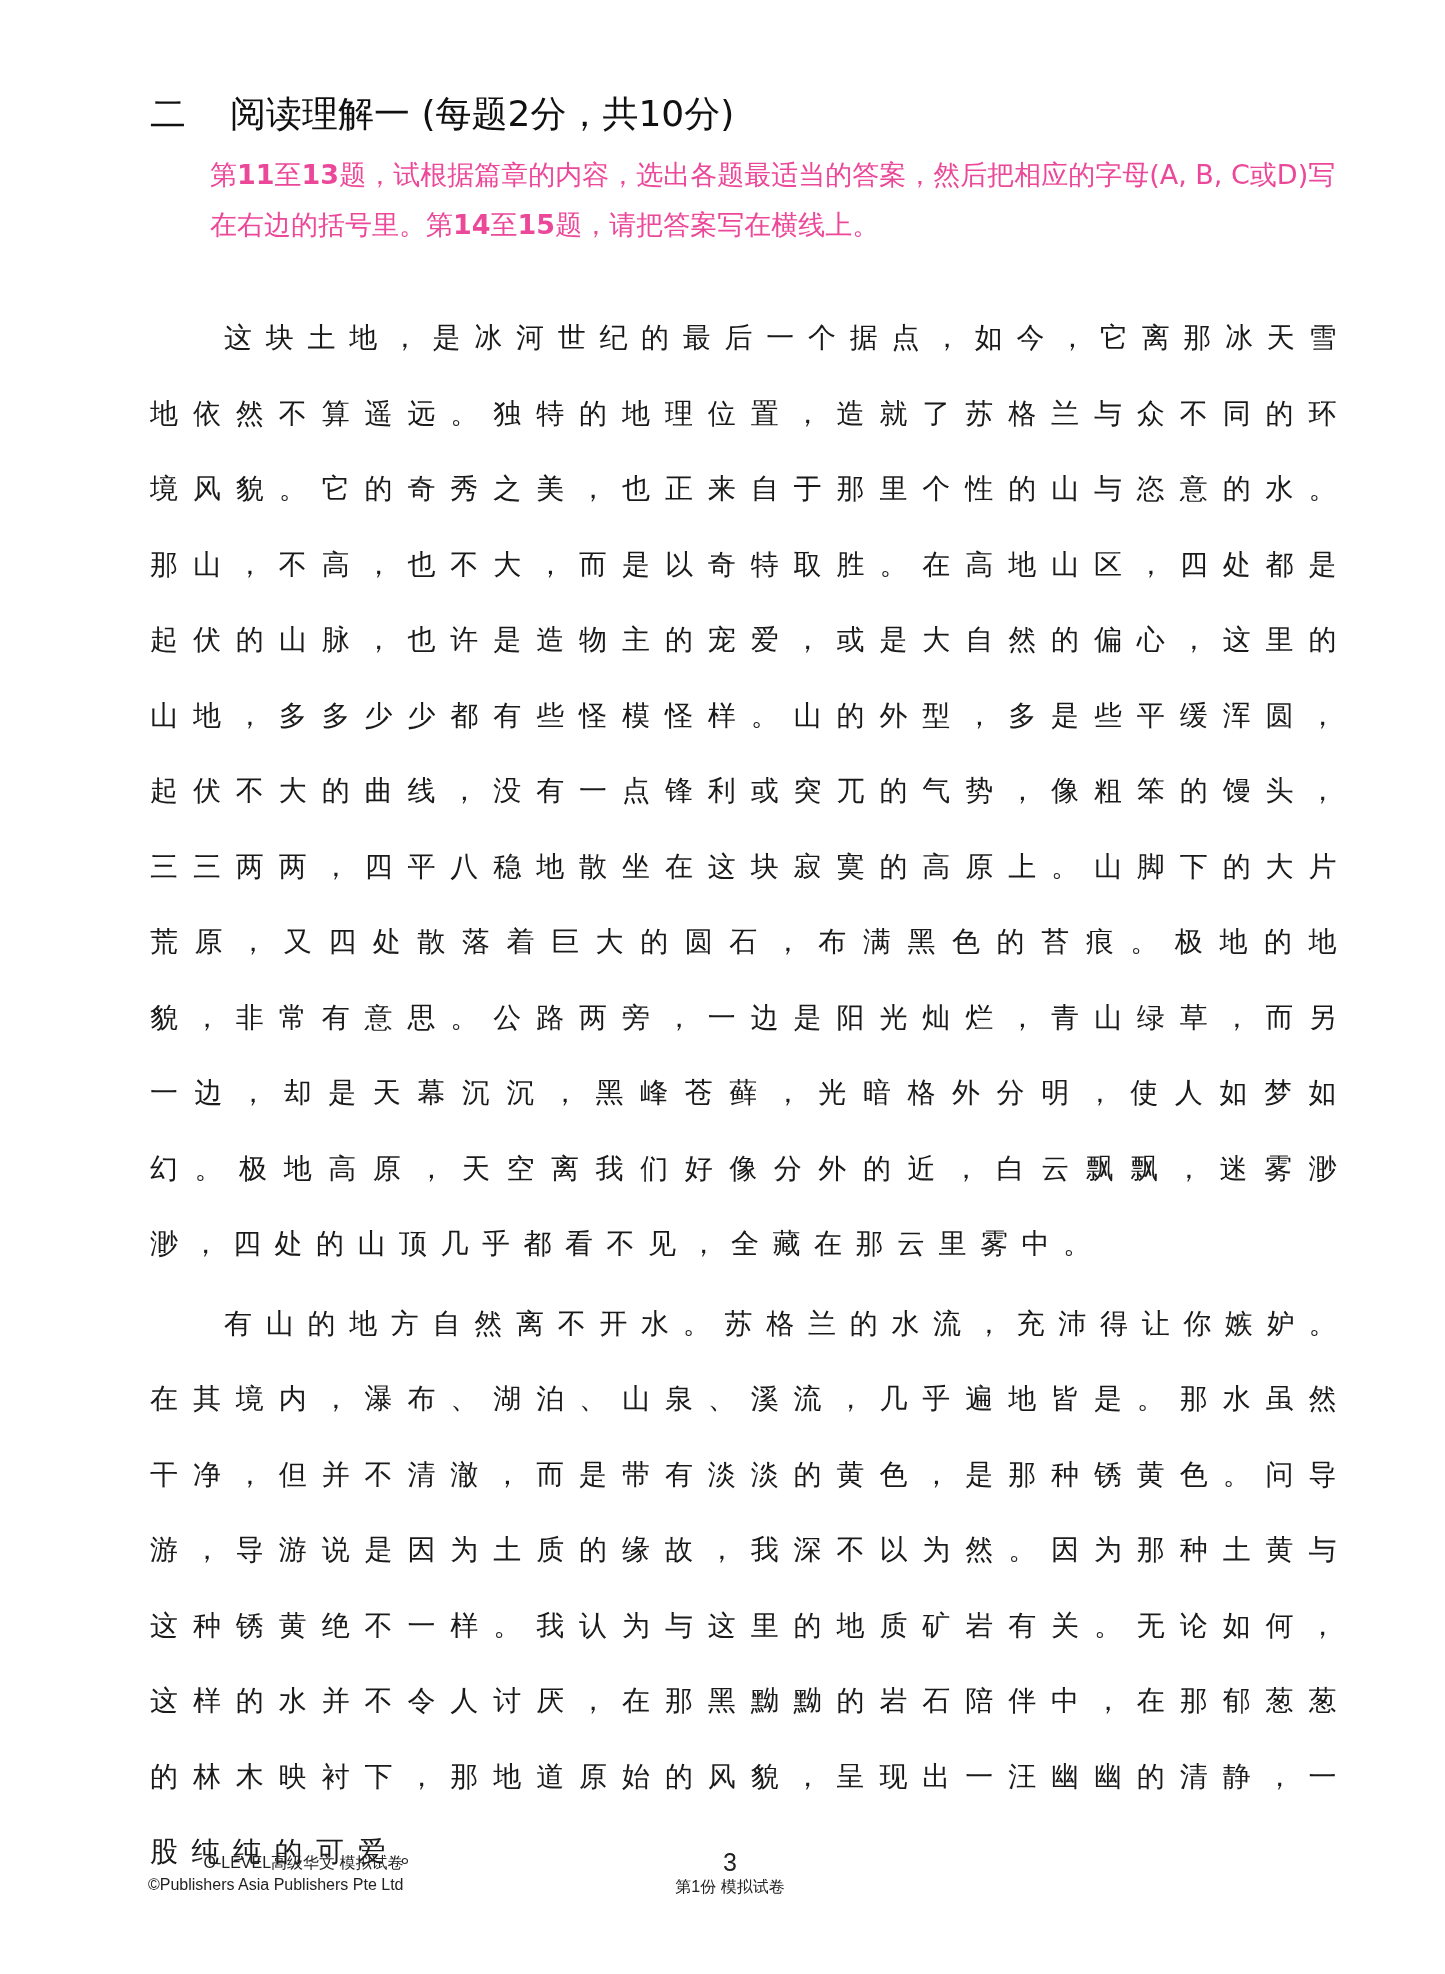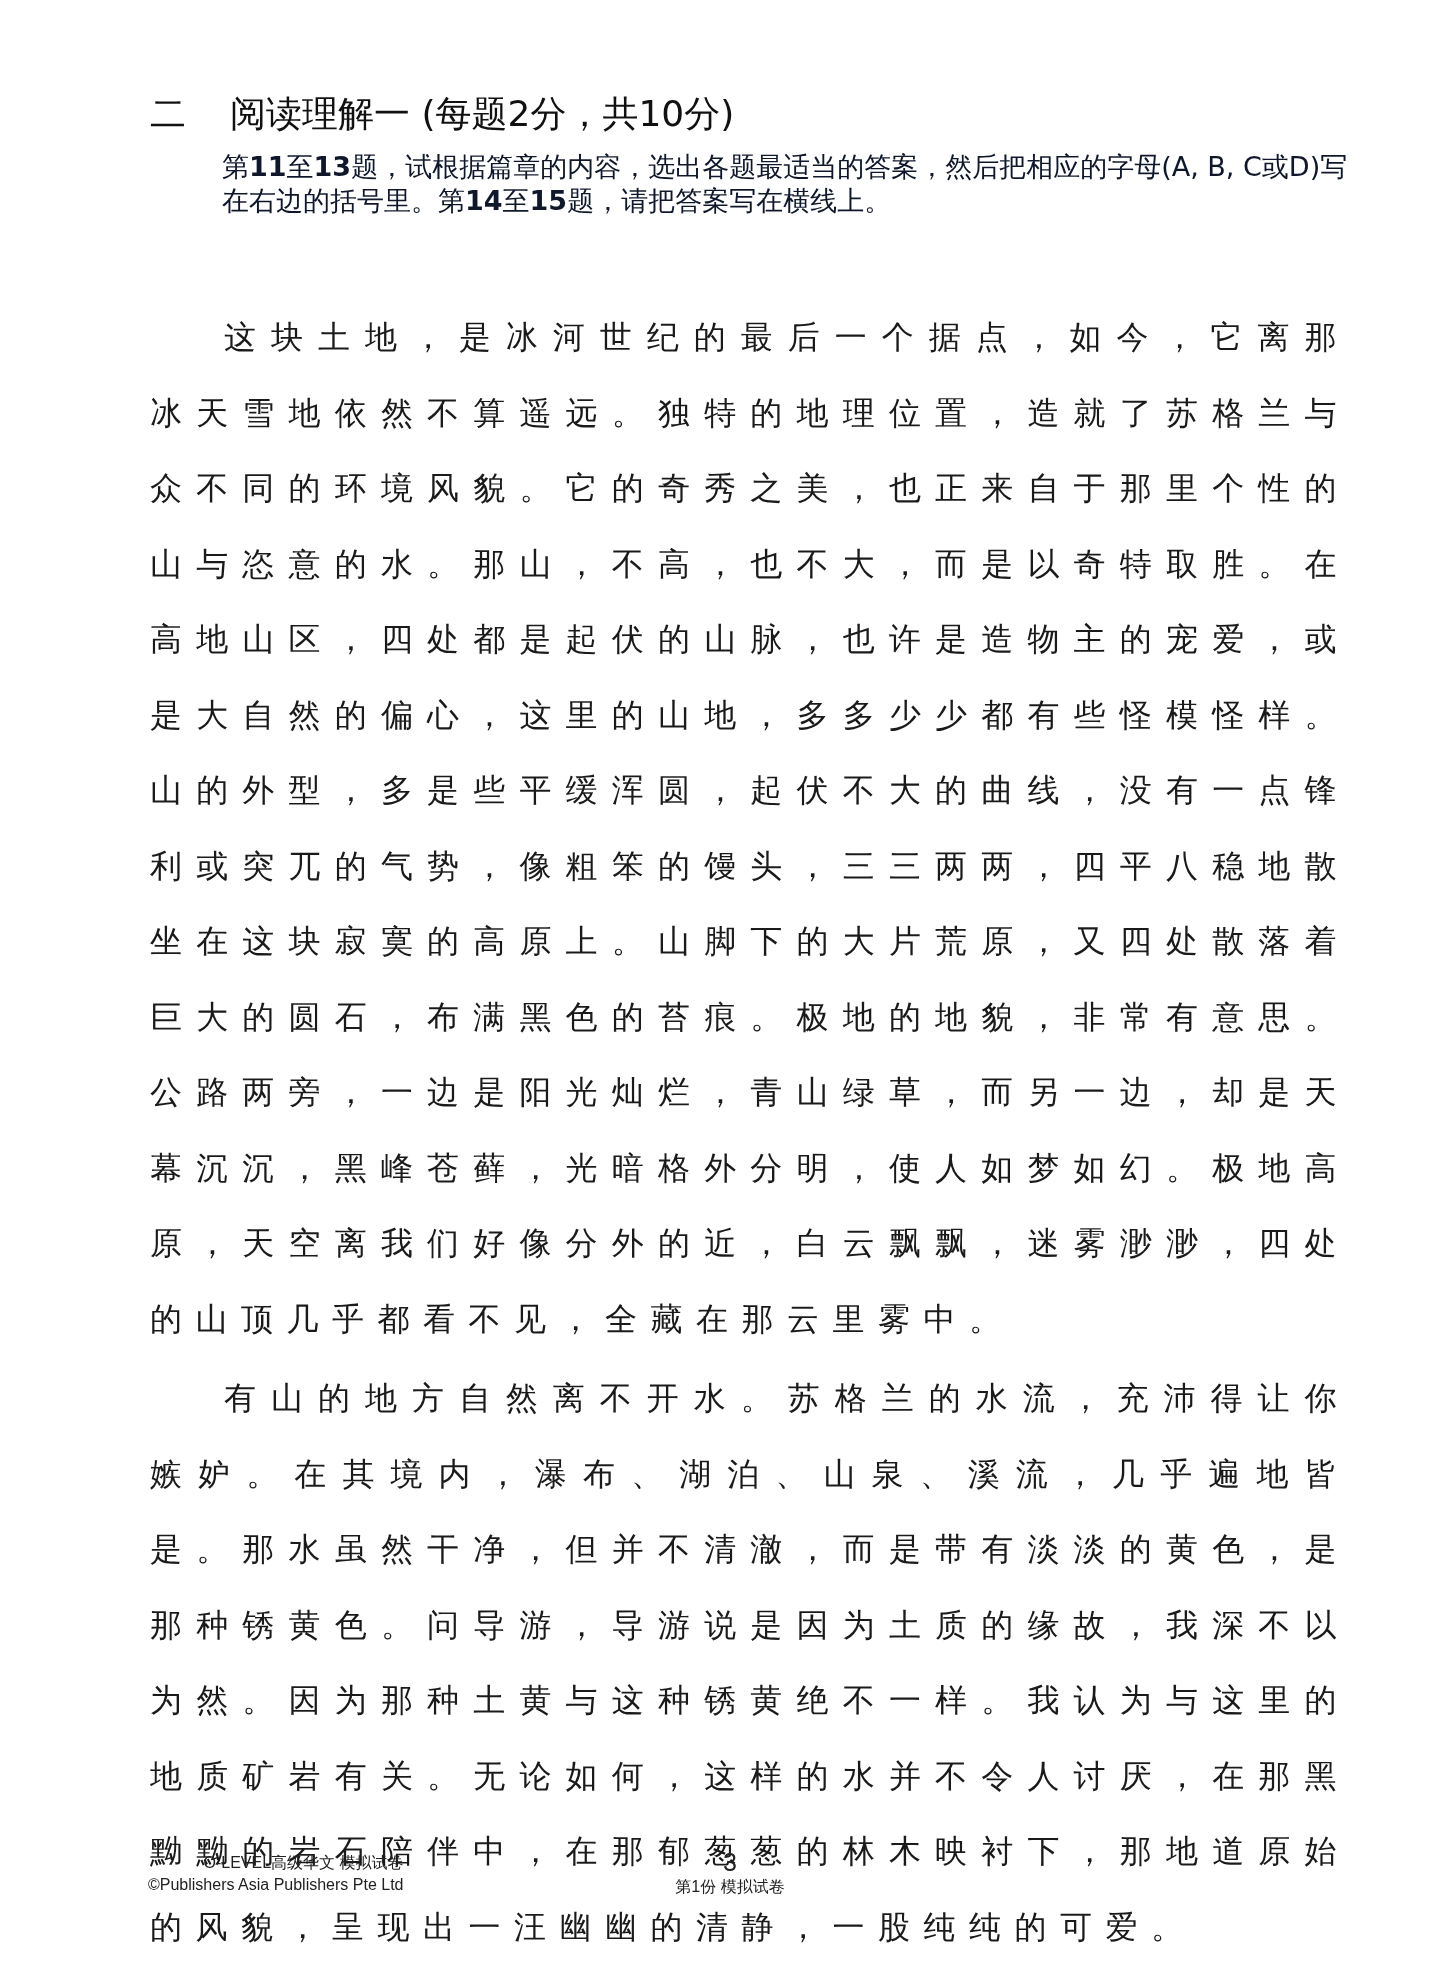--- a/index.html
+++ b/index.html
@@ -9,33 +9,33 @@
     font-family: "DejaVu Serif", "Liberation Serif", serif;
   }
   .section-header {
     position: absolute; left: 150px; top: 92px;
     font-family: "DejaVu Sans", "Liberation Sans", sans-serif;
     font-size: 36px; line-height: 44px; color: #111;
     display: flex; align-items: baseline;
   }
   .section-number { width: 80px; display: inline-block; }
   .instructions {
-    position: absolute; left: 222px; top: 150px; width: 1140px;
+    position: absolute; left: 210px; top: 150px; width: 1140px;
     font-family: "DejaVu Sans", "Liberation Sans", sans-serif;
-    font-size: 27px; line-height: 34px; color: #0f172a;
+    font-size: 27px; line-height: 50px; color: #ec4899;
   }
   .instructions b { font-weight: bold; }
   .passage {
     position: absolute; left: 150px; top: 272px; width: 1200px;
   }
   .title-line {
     font-size: 32px; line-height: 40px; margin: 0 0 0 64px; height: 44px;
   }
   .paragraph {
-    font-size: 32px; line-height: 75.5px; letter-spacing: 13.5px;
+    font-size: 28px; line-height: 75.5px; letter-spacing: 13.5px;
     text-indent: 74px; margin: 0; text-align: justify; text-align-last: left;
   }
   .para-1 { margin-top: 28px; }
   .para-2 { margin-top: 4px; }
   .footer-left {
     position: absolute; left: 148px; top: 1852px;
     font-family: "Liberation Sans", "DejaVu Sans", sans-serif;
     font-size: 16px; line-height: 22px; color: #222; text-align: right;
   }
   .footer-center {

